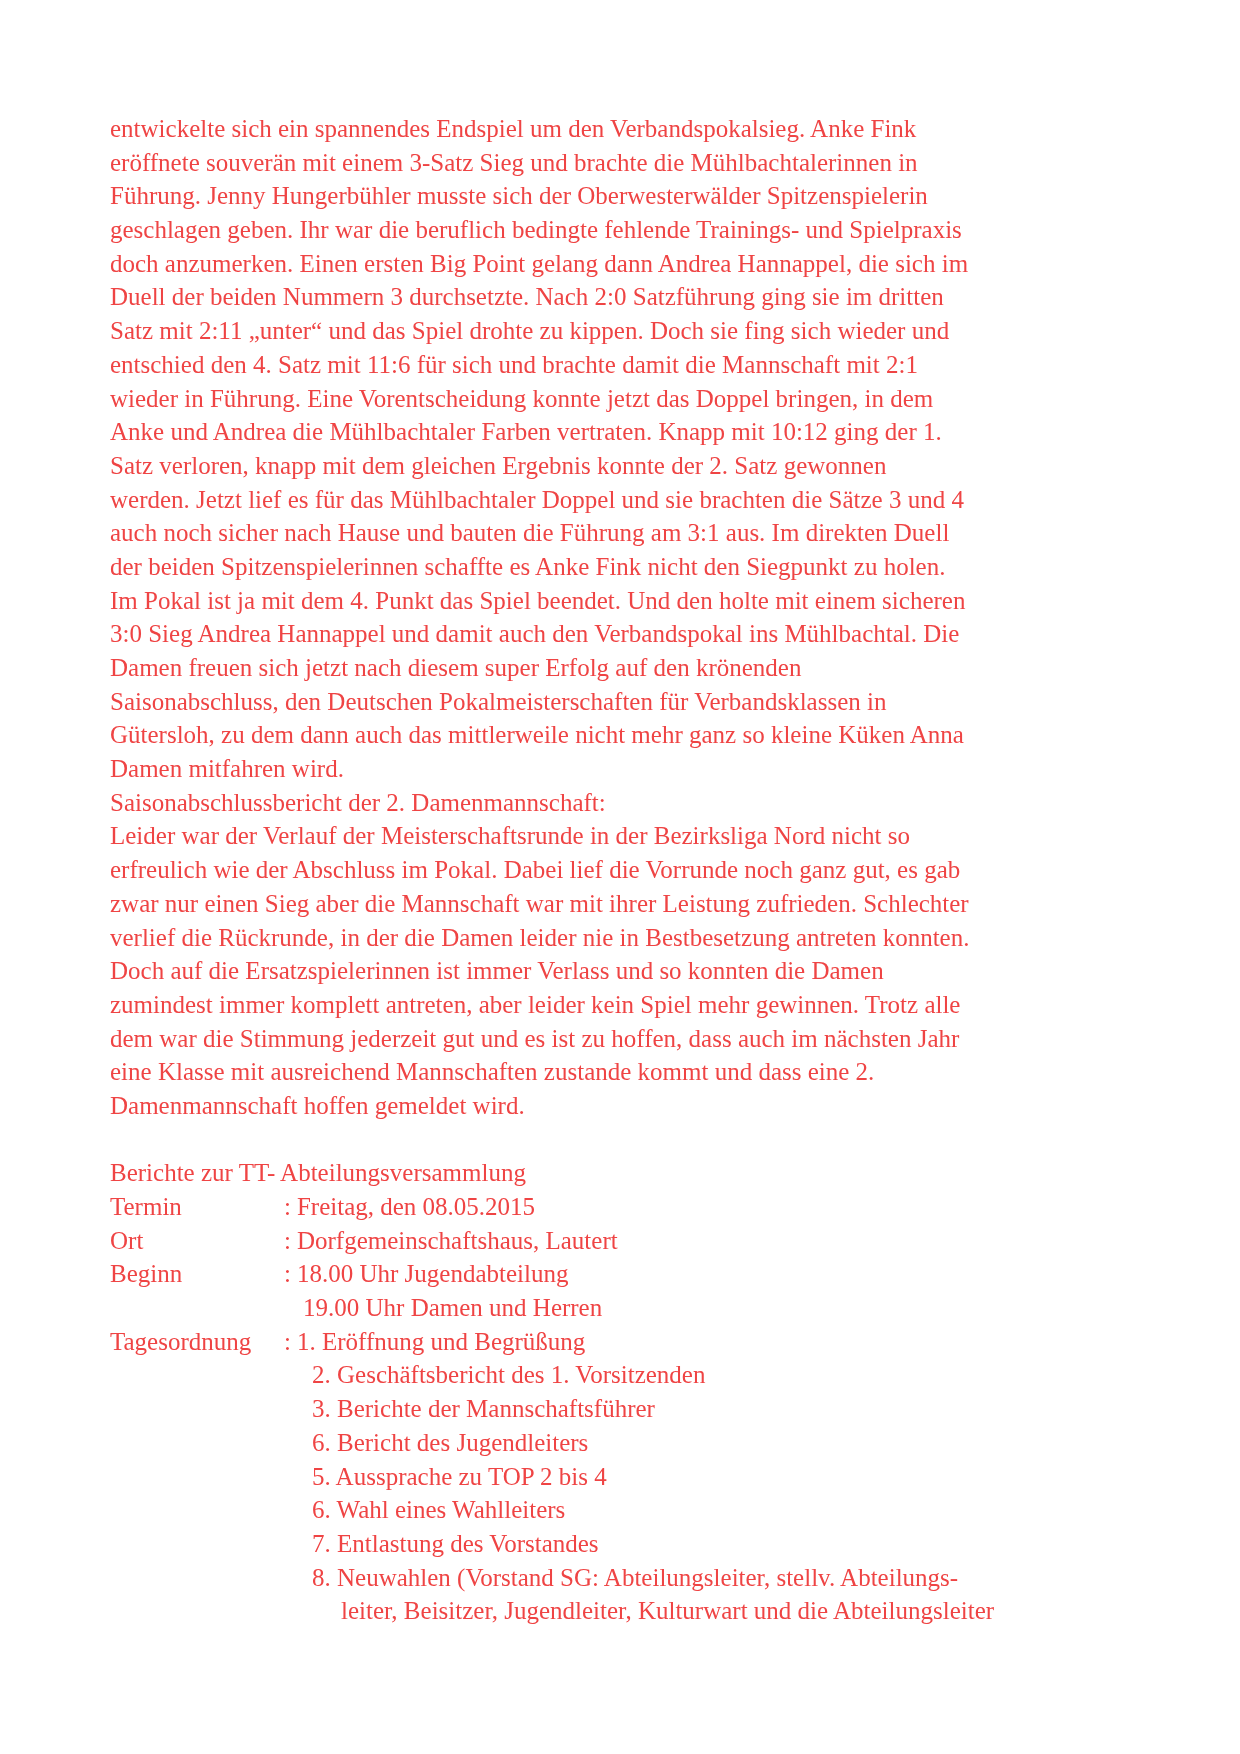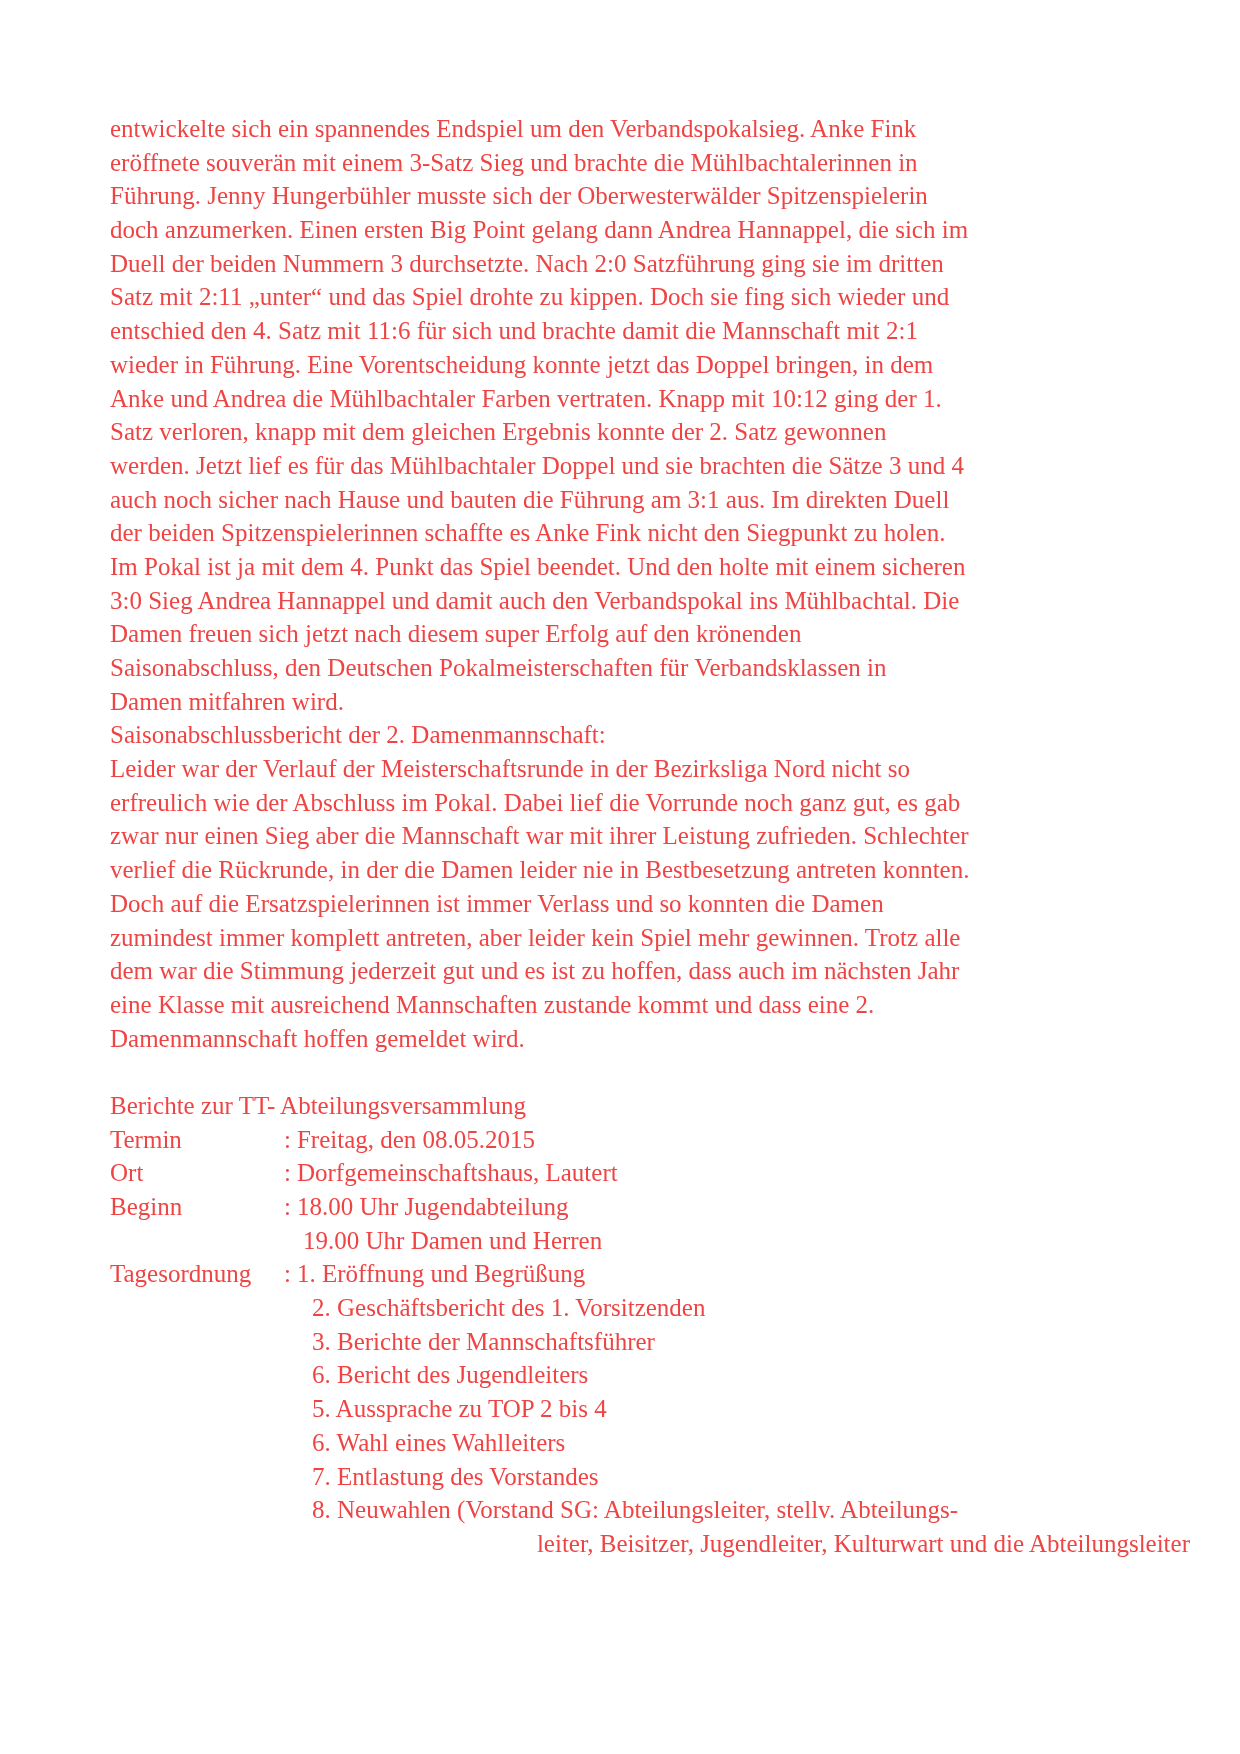--- a/index.html
+++ b/index.html
@@ -37,36 +37,37 @@
     white-space: nowrap;
   }
   .kv-colon { display: inline-block; }
   .kv-value {
     display: inline-block;
     padding-left: 6px;
     white-space: nowrap;
   }
   .beginn-continuation { margin-left: 193px; }
   .agenda-item { margin-left: 202px; font-family: Liberation Serif, serif; }
-  .agenda-continuation { margin-left: 231px; text-align: right; }
+  .agenda-continuation { margin-left: 231px; }
 </style>
 </head>
 <body>
 
 <div class="page">
   <div class="text-block">
 
     <div>
 
         <div class="line">entwickelte sich ein spannendes Endspiel um den Verbandspokalsieg. Anke Fink</div>
 
         <div class="line">eröffnete souverän mit einem 3-Satz Sieg und brachte die Mühlbachtalerinnen in</div>
 
         <div class="line">Führung. Jenny Hungerbühler musste sich der Oberwesterwälder Spitzenspielerin</div>
 
+        <div class="line">geschlagen geben. Ihr war die beruflich bedingte fehlende Trainings- und Spielpraxis</div>
 
         <div class="line">doch anzumerken. Einen ersten Big Point gelang dann Andrea Hannappel, die sich im</div>
 
         <div class="line">Duell der beiden Nummern 3 durchsetzte. Nach 2:0 Satzführung ging sie im dritten</div>
 
         <div class="line">Satz mit 2:11 „unter“ und das Spiel drohte zu kippen. Doch sie fing sich wieder und</div>
 
         <div class="line">entschied den 4. Satz mit 11:6 für sich und brachte damit die Mannschaft mit 2:1</div>
 
         <div class="line">wieder in Führung. Eine Vorentscheidung konnte jetzt das Doppel bringen, in dem</div>
@@ -82,20 +83,21 @@
         <div class="line">der beiden Spitzenspielerinnen schaffte es Anke Fink nicht den Siegpunkt zu holen.</div>
 
         <div class="line">Im Pokal ist ja mit dem 4. Punkt das Spiel beendet. Und den holte mit einem sicheren</div>
 
         <div class="line">3:0 Sieg Andrea Hannappel und damit auch den Verbandspokal ins Mühlbachtal. Die</div>
 
         <div class="line">Damen freuen sich jetzt nach diesem super Erfolg auf den krönenden</div>
 
         <div class="line">Saisonabschluss, den Deutschen Pokalmeisterschaften für Verbandsklassen in</div>
 
+        <div class="line">Gütersloh, zu dem dann auch das mittlerweile nicht mehr ganz so kleine Küken Anna</div>
 
         <div class="line">Damen mitfahren wird.</div>
       </div>
 
     <div class="line bold">Saisonabschlussbericht der 2. Damenmannschaft:</div>
 
     <div>
 
         <div class="line">Leider war der Verlauf der Meisterschaftsrunde in der Bezirksliga Nord nicht so</div>
 

